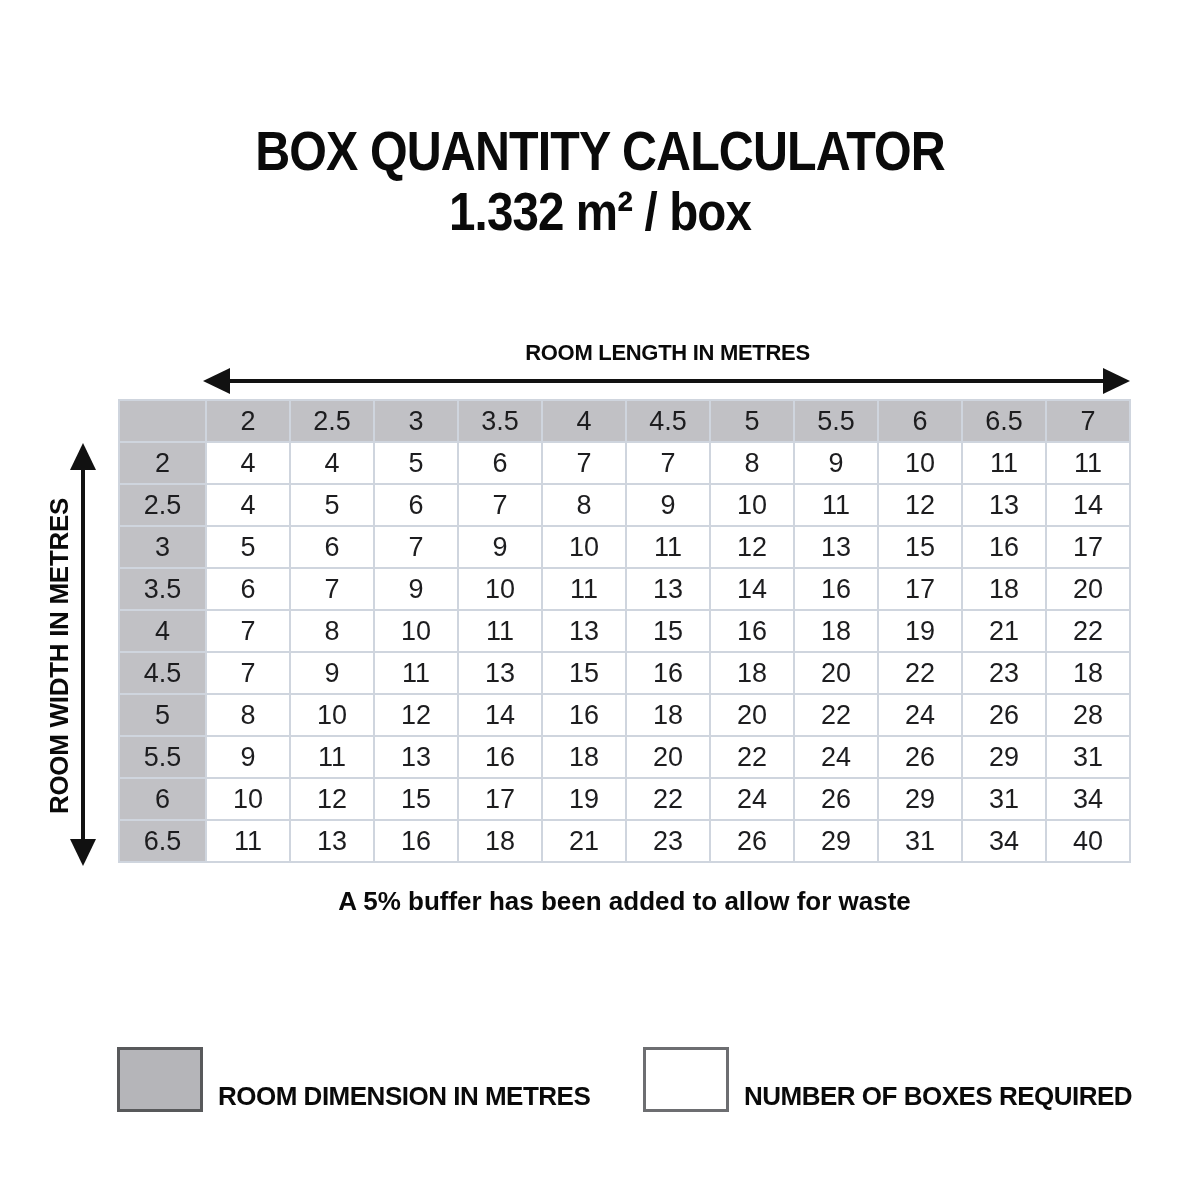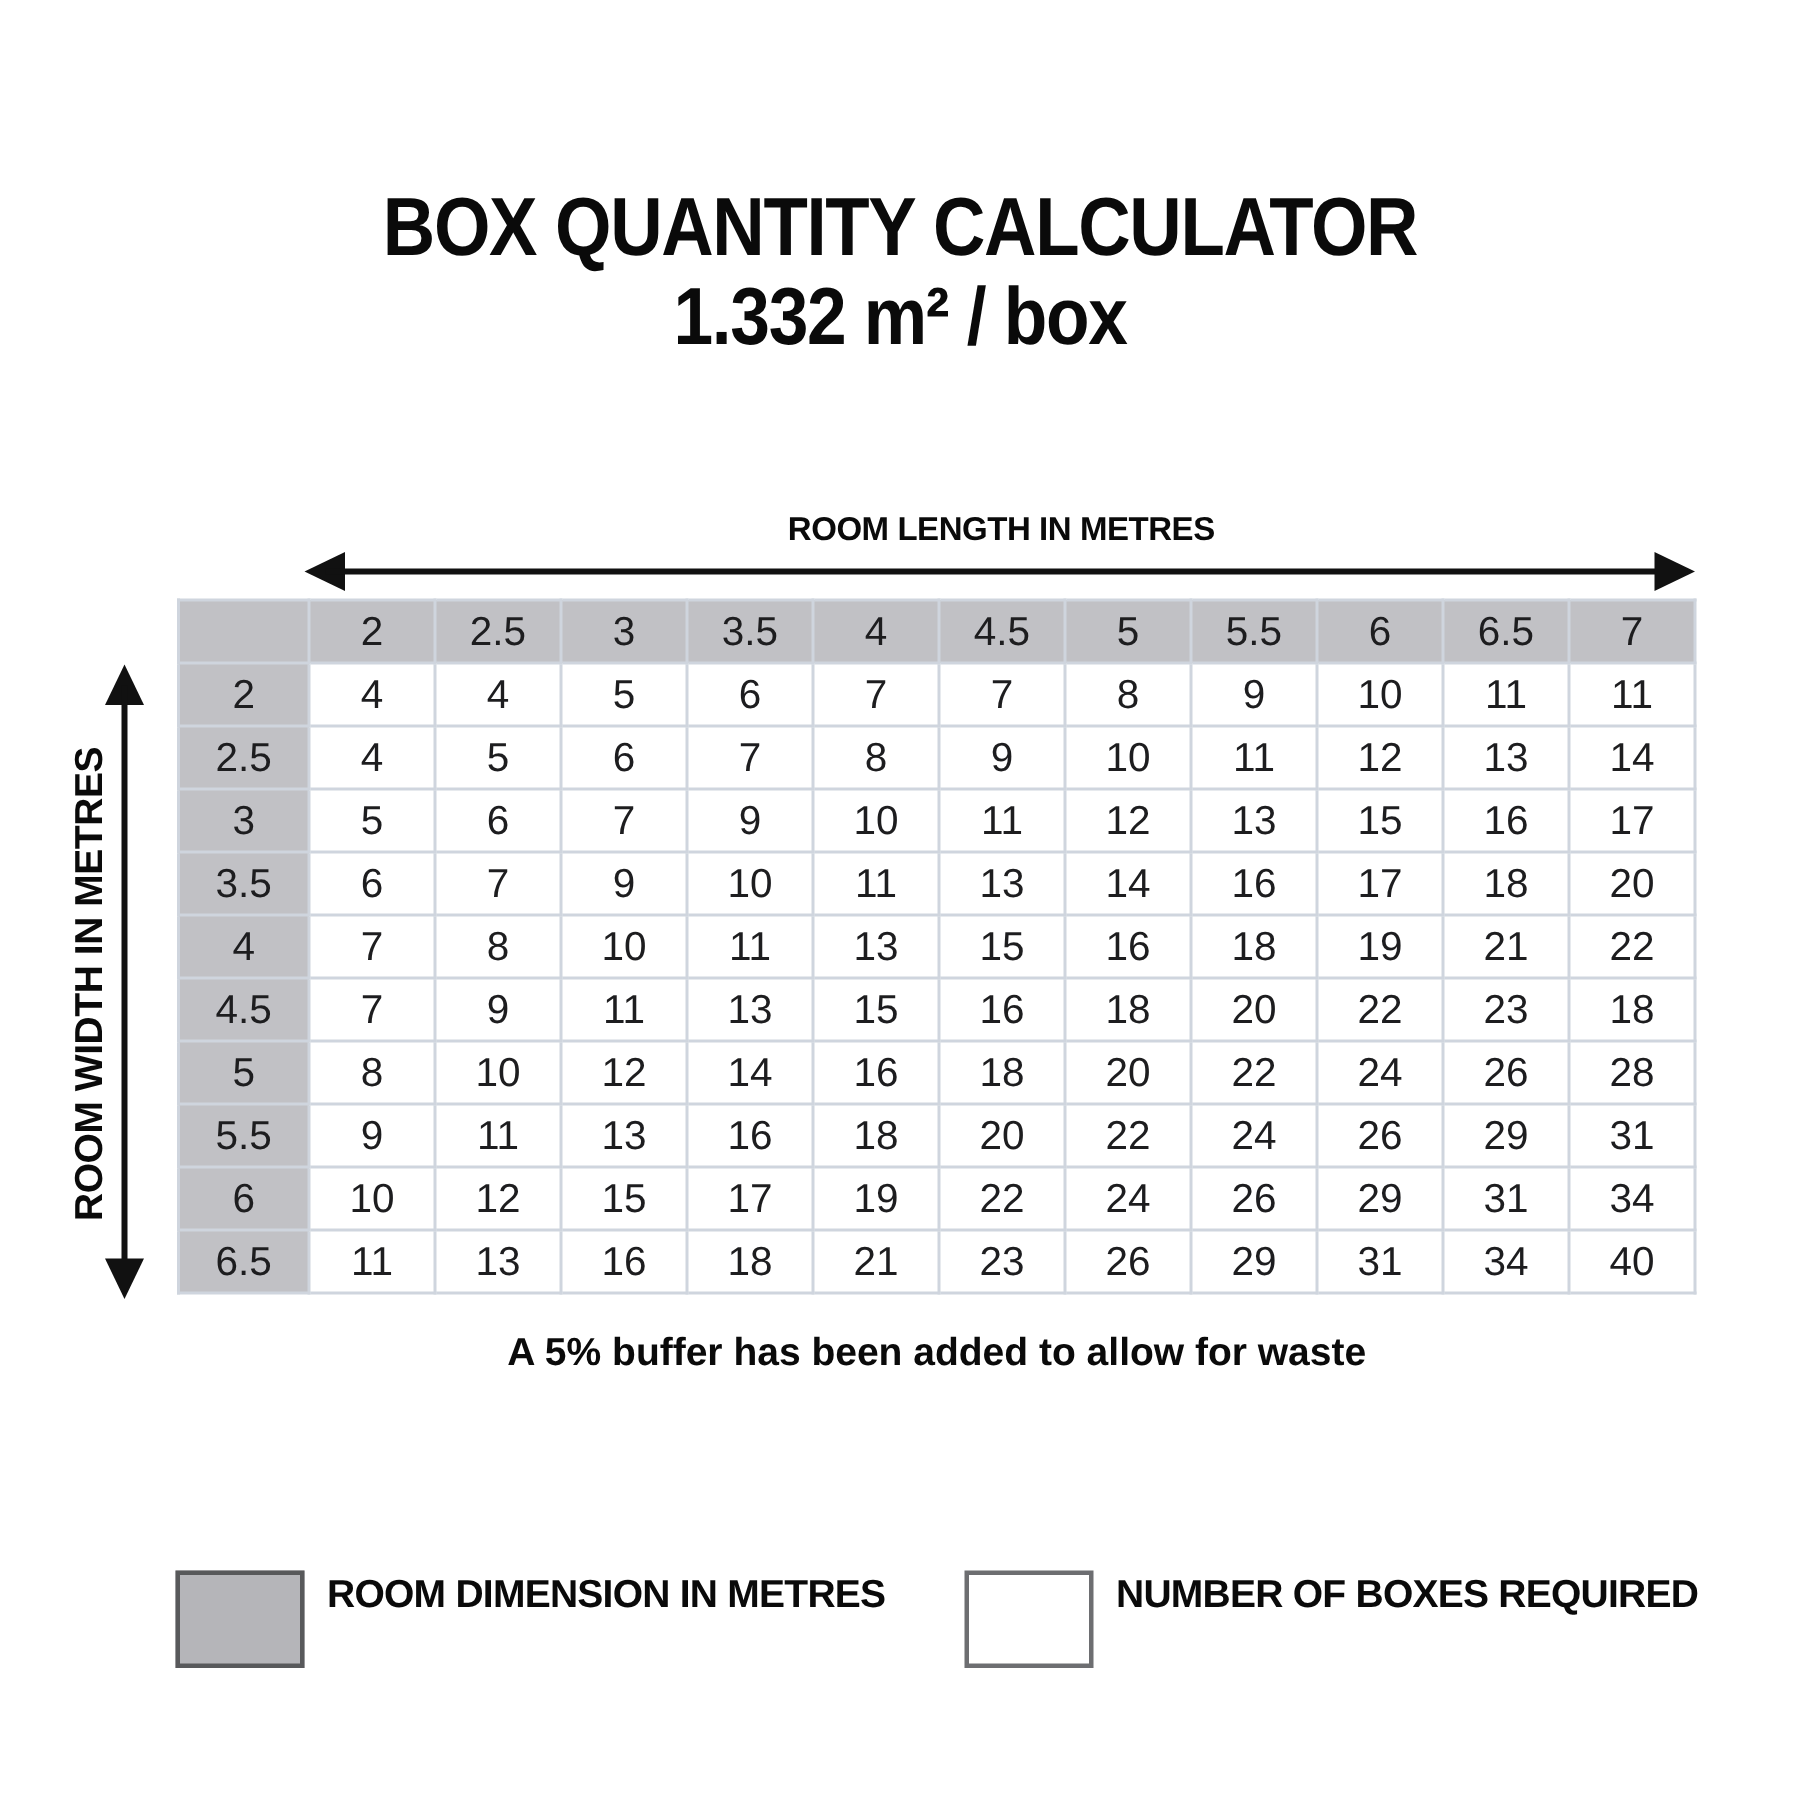--- a/index.html
+++ b/index.html
@@ -110,21 +110,21 @@
     font-weight: bold;
     color: #0a0a0a;
   }
 
   
   .legend-item {
     position: absolute;
     top: 1047px;
     height: 65px;
     display: flex;
-    align-items: flex-start;
+    align-items: flex-end;
     gap: 15px;
   }
   .legend-item.first  { left: 117px; }
   .legend-item.second { left: 643px; }
   .swatch { width: 80px; height: 59px; box-sizing: content-box; }
   .swatch.gray  { background: #b5b5b9; border: 3px solid #58595b; }
   .swatch.white { background: #ffffff; border: 3px solid #6d6e71; }
   .legend-label {
     font-size: 26px;
     font-weight: bold;

